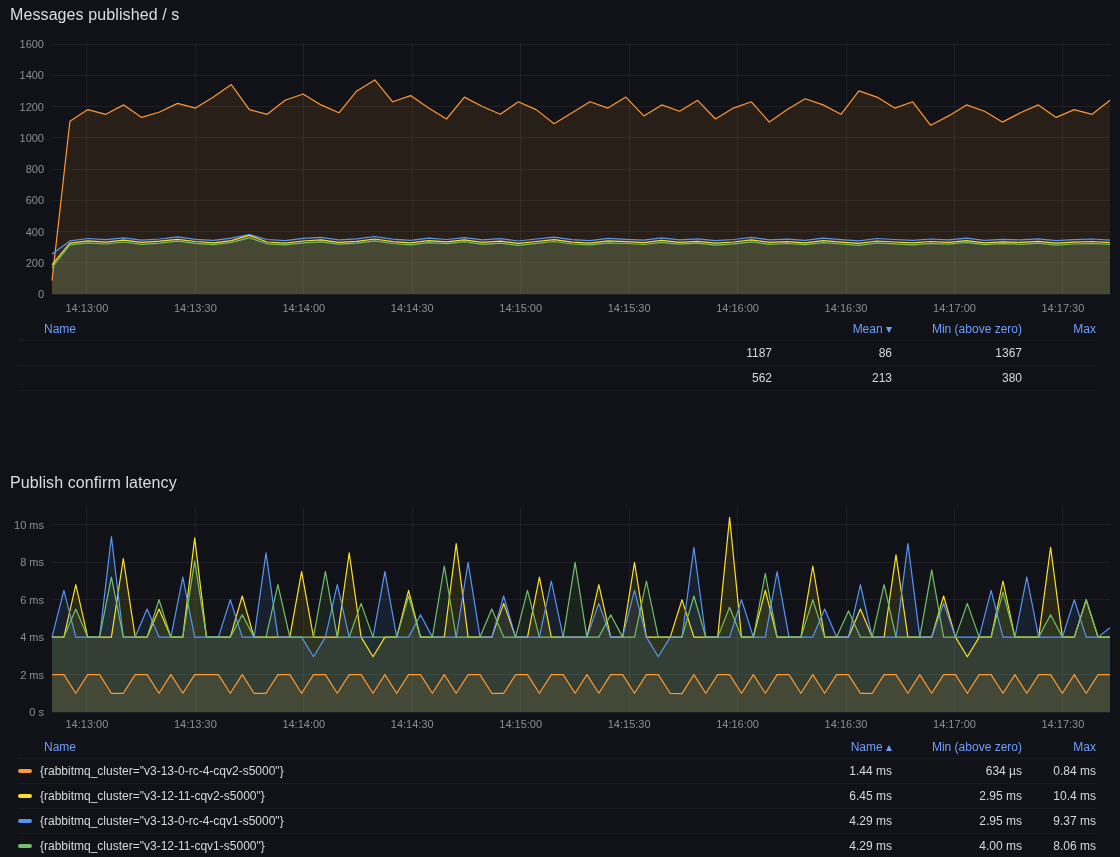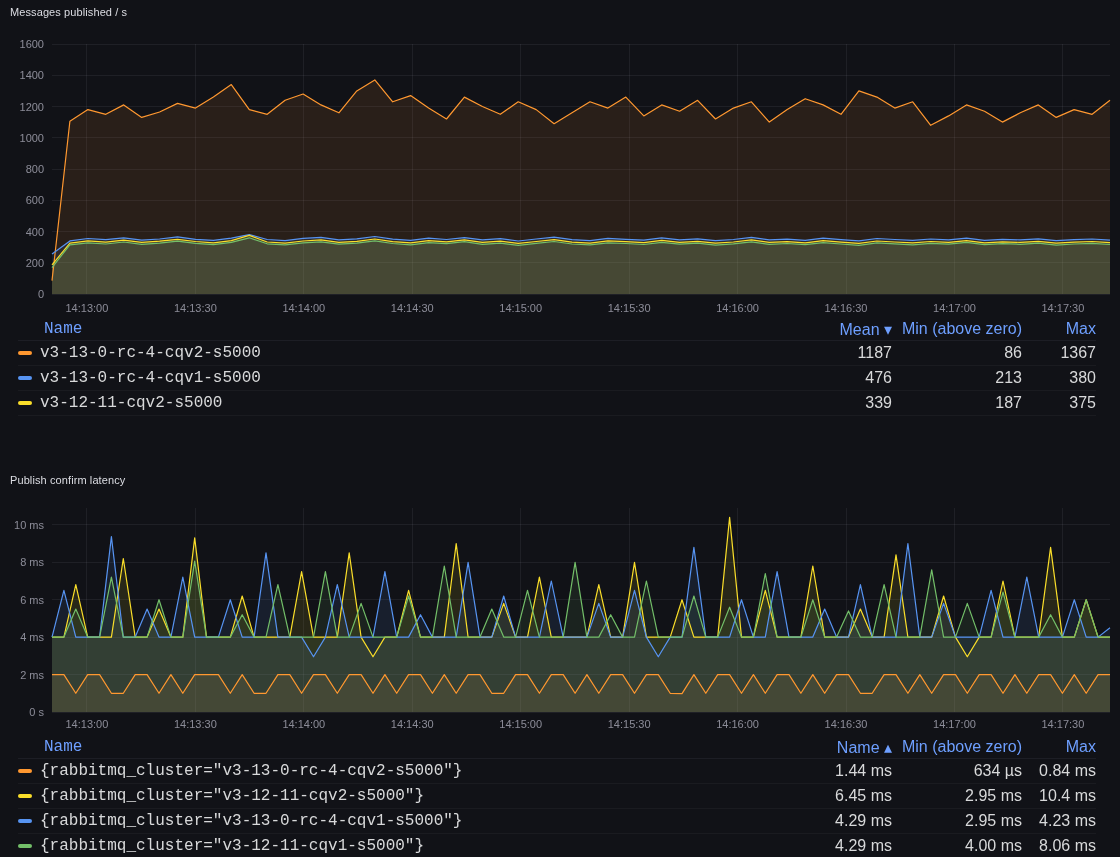--- a/index.html
+++ b/index.html
@@ -4,37 +4,37 @@
 <style>
   html,body{margin:0;padding:0;}
   body{
     width:1120px;height:857px;position:relative;overflow:hidden;
     background:#111217;color:#d8d9da;
     font-family:"Liberation Sans", sans-serif;
     -webkit-font-smoothing:antialiased;
   }
   .panel{position:absolute;left:0;width:1120px;}
   .panel-title{
-    position:absolute;left:10px;font-size:11px;font-weight:500;color:#dcdde3;
+    position:absolute;left:10px;font-size:16px;font-weight:500;color:#dcdde3;
     letter-spacing:.1px;cursor:pointer;
   }
   svg.chart{position:absolute;left:0;display:block;}
   .grid{stroke:rgba(204,204,220,.08);stroke-width:1;shape-rendering:crispEdges;}
   .tick{fill:rgba(204,204,220,.65);font-size:11px;font-family:"Liberation Sans",sans-serif;}
   .ty{text-anchor:end;}
   .tx{text-anchor:middle;}
   .legend{position:absolute;left:0;width:1120px;padding:0 24px 0 18px;box-sizing:border-box;}
   .lrow{
     display:grid;grid-template-columns:1fr 120px 130px 74px;
     align-items:center;height:24px;border-bottom:1px solid rgba(204,204,220,.05);
   }
   .lrow.lhead{height:22px;border-bottom:1px solid rgba(204,204,220,.07);}
-  .lname{display:flex;align-items:center;gap:8px;font-size:16px;color:#d8d9da;min-width:0;font-family:Liberation Mono, monospace;}
+  .lname{display:flex;align-items:center;gap:8px;font-size:12px;color:#d8d9da;min-width:0;}
   .lhead .lname{padding-left:26px;color:#6e9fff;cursor:pointer;}
-  .lval{text-align:right;font-size:16px;color:#d8d9da;font-variant-numeric:tabular-nums;}
+  .lval{text-align:right;font-size:12px;color:#d8d9da;font-variant-numeric:tabular-nums;}
   .lhead .lval{color:#6e9fff;cursor:pointer;}
   .marker{width:14px;height:4px;border-radius:2px;flex:0 0 14px;}
   .sname{white-space:nowrap;overflow:hidden;text-overflow:ellipsis;cursor:pointer;}
 </style>
 </head>
 <body>
 
 <div class="panel" style="top:0;height:445px;">
   <div class="panel-title" style="top:6px;">Messages published / s</div>
 
@@ -88,45 +88,28 @@
     </svg>
 
   <div class="legend" style="top:318px;">
     <div class="lrow lhead">
       <div class="lname">Name</div>
       <div class="lval">Mean ▾</div>
       <div class="lval">Min (above zero)</div>
       <div class="lval">Max</div>
     </div>
     <div class="lrow">
-      <div class="lname">
-        <span class="marker" style="background: rgb(255, 152, 48);"></span>
-        <span class="sname">v3-13-0-rc-4-cqv2-s5000</span>
-      </div>
       <div class="lval">1187</div>
       <div class="lval">86</div>
       <div class="lval">1367</div>
     </div>
     <div class="lrow">
-      <div class="lname">
-        <span class="marker" style="background: rgb(87, 148, 242);"></span>
-        <span class="sname">v3-13-0-rc-4-cqv1-s5000</span>
-      </div>
-      <div class="lval">476</div>
+      <div class="lval">562</div>
       <div class="lval">213</div>
       <div class="lval">380</div>
-    </div>
-    <div class="lrow">
-      <div class="lname">
-        <span class="marker" style="background: rgb(250, 222, 42);"></span>
-        <span class="sname">v3-12-11-cqv2-s5000</span>
-      </div>
-      <div class="lval">339</div>
-      <div class="lval">187</div>
-      <div class="lval">375</div>
     </div>
   </div>
 </div>
 
 <div class="panel" style="top:448px;height:409px;">
   <div class="panel-title" style="top:26px;">Publish confirm latency</div>
 
   <svg id="chart1" class="chart" style="top:52px;" width="1120" height="236">
       <line x1="52" x2="1110" y1="212" y2="212" class="grid"></line>
       <text x="44" y="216" class="tick ty">0 s</text>
@@ -195,21 +178,21 @@
       <div class="lval">2.95 ms</div>
       <div class="lval">10.4 ms</div>
     </div>
     <div class="lrow">
       <div class="lname">
         <span class="marker" style="background: rgb(87, 148, 242);"></span>
         <span class="sname">{rabbitmq_cluster="v3-13-0-rc-4-cqv1-s5000"}</span>
       </div>
       <div class="lval">4.29 ms</div>
       <div class="lval">2.95 ms</div>
-      <div class="lval">4.23 ms</div>
+      <div class="lval">9.37 ms</div>
     </div>
     <div class="lrow">
       <div class="lname">
         <span class="marker" style="background: rgb(115, 191, 105);"></span>
         <span class="sname">{rabbitmq_cluster="v3-12-11-cqv1-s5000"}</span>
       </div>
       <div class="lval">4.29 ms</div>
       <div class="lval">4.00 ms</div>
       <div class="lval">8.06 ms</div>
     </div>

